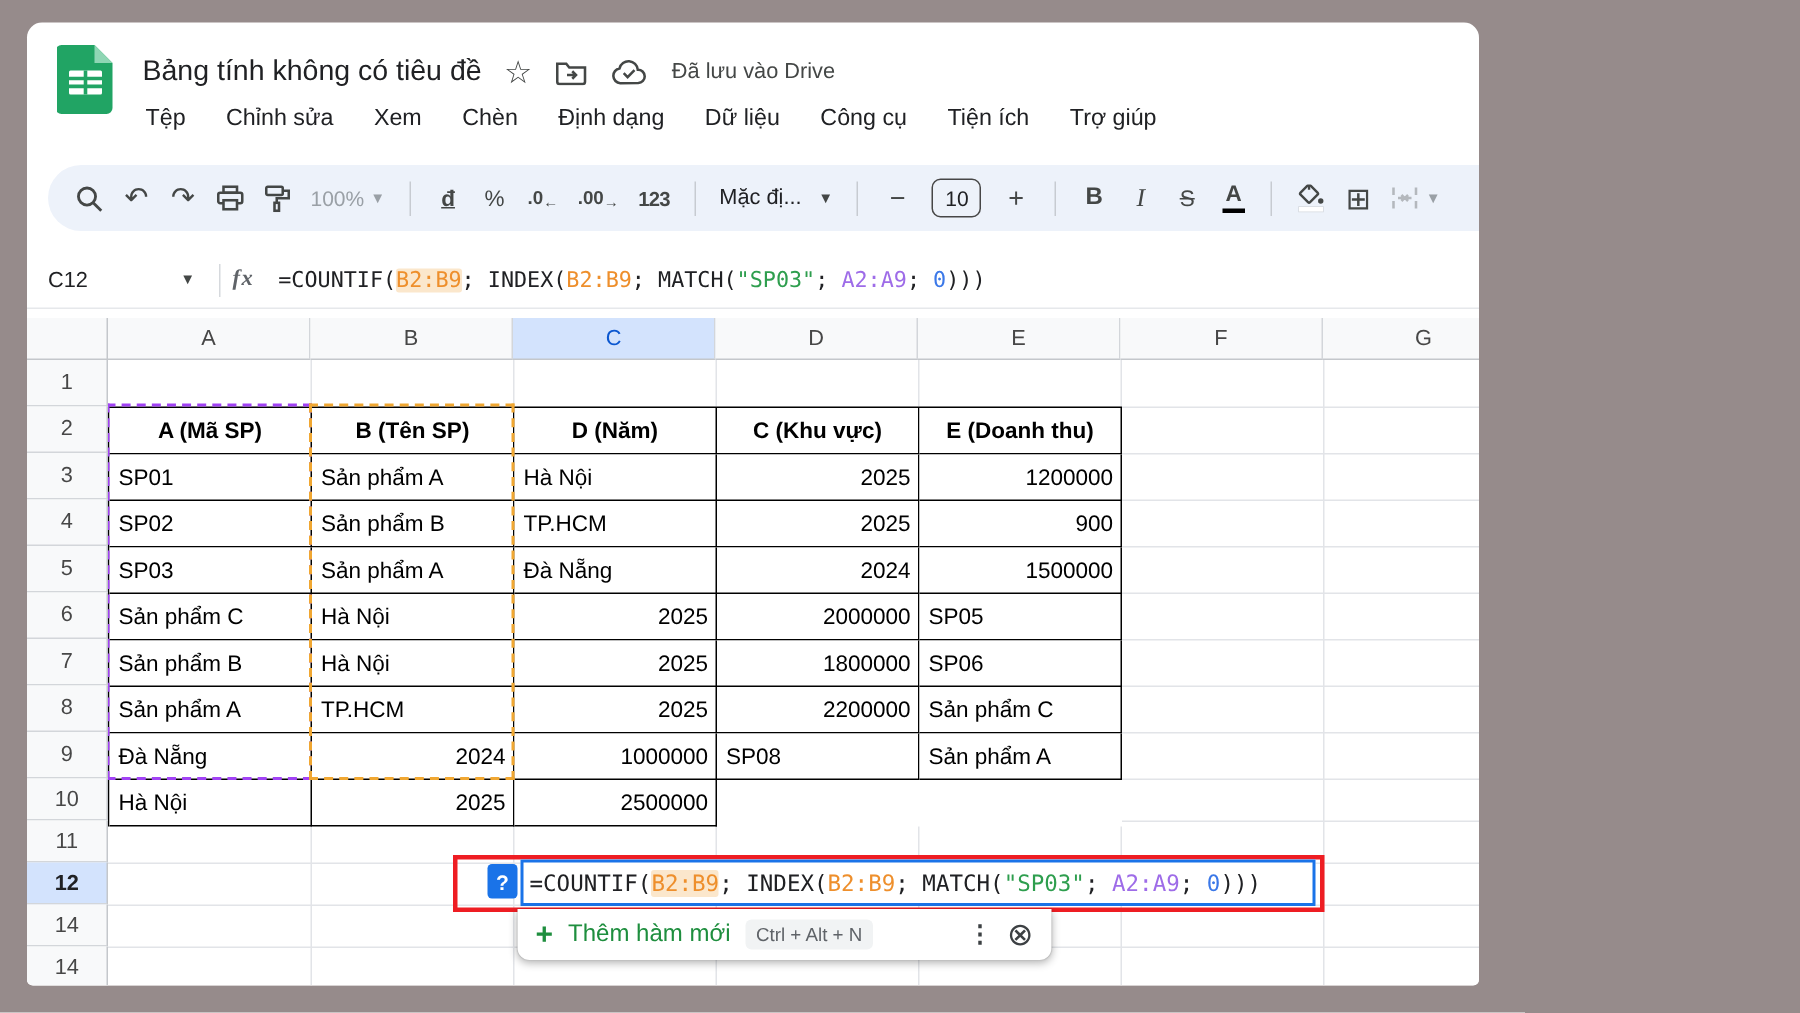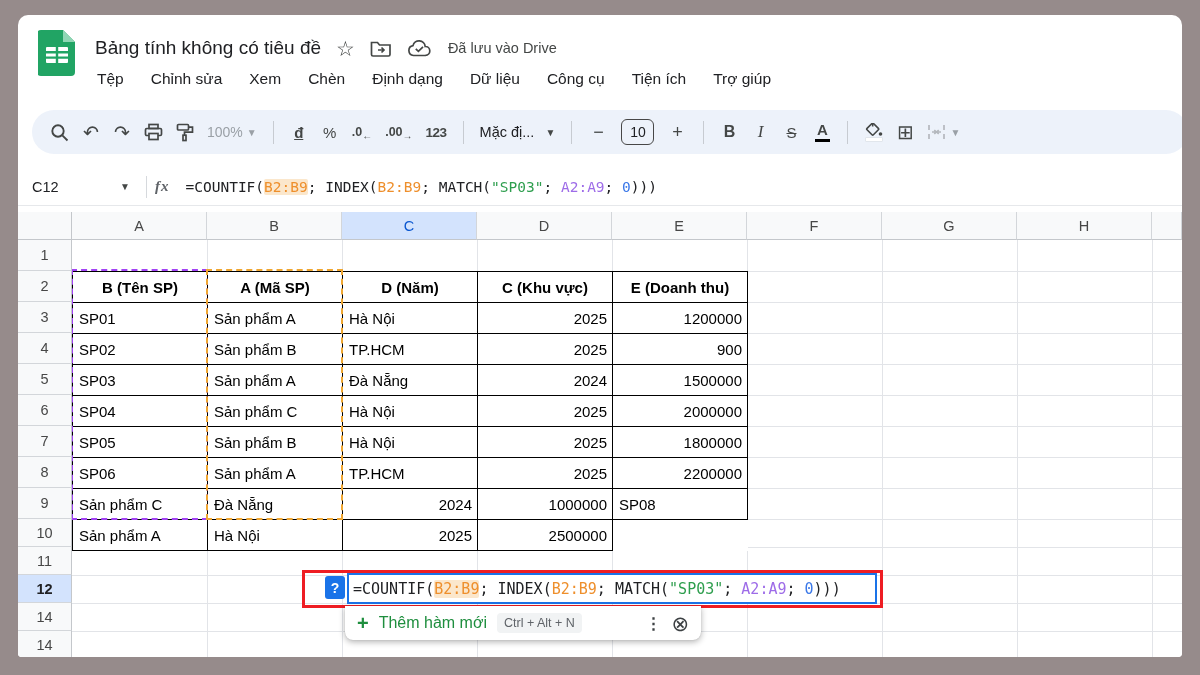--- a/index.html
+++ b/index.html
@@ -1,19 +1,19 @@
 <!DOCTYPE html>
 <html><head>
 <meta charset="utf-8">
 <style>
   * { box-sizing: border-box; margin: 0; padding: 0; }
   html,body { width:1200px; height:675px; }
   body { background:#968b8b; font-family:"Liberation Sans",sans-serif; position:relative; overflow:hidden; }
 
-  #window { position:absolute; left:18px; top:15px; width:1164px; height:642px;
+  #window { position:absolute; left:18px; top:15px; width:968px; height:642px;
             background:#fff; border-radius:10px 10px 4px 4px; overflow:hidden; }
 
   
   .logo { position:absolute; left:20px; top:14px; width:38px; height:48px; }
   .title-row { position:absolute; left:77px; top:22px; display:flex; align-items:center; gap:15px; }
   .doc-title { font-size:19px; color:#202124; white-space:nowrap; }
   .tb-ic { color:#444746; display:flex; align-items:center; }
   .star { font-size:21px; line-height:1; }
   .saved { font-size:14.5px; color:#444746; margin-left:1px; }
   .menu-row { position:absolute; left:79px; top:55px; display:flex; gap:27px; }
@@ -224,41 +224,40 @@
     </div>
     <span class="fdiv"></span>
     <span class="fx">fx</span>
     <div class="ftokens" id="fbar-tokens"><span class="tok" style="color: rgb(32, 33, 36);">=COUNTIF(</span><span class="tok hl" style="color: rgb(238, 143, 44);">B2:B9</span><span class="tok" style="color: rgb(32, 33, 36);">; INDEX(</span><span class="tok" style="color: rgb(238, 143, 44);">B2:B9</span><span class="tok" style="color: rgb(32, 33, 36);">; MATCH(</span><span class="tok" style="color: rgb(46, 158, 78);">"SP03"</span><span class="tok" style="color: rgb(32, 33, 36);">; </span><span class="tok" style="color: rgb(158, 108, 232);">A2:A9</span><span class="tok" style="color: rgb(32, 33, 36);">; </span><span class="tok" style="color: rgb(59, 120, 232);">0</span><span class="tok" style="color: rgb(32, 33, 36);">)))</span></div>
   </div>
 
   <div class="grid" id="grid">
     <div class="corner"></div>
 
     <div class="sheet-table" id="sheet-table">
+        <div class="cell hdr">A (Mã SP)</div>
         <div class="cell hdr">B (Tên SP)</div>
-        <div class="cell hdr">A (Mã SP)</div>
         <div class="cell hdr">D (Năm)</div>
         <div class="cell hdr">C (Khu vực)</div>
         <div class="cell hdr">E (Doanh thu)</div>
         <div class="cell txt">SP01</div>
         <div class="cell txt">Sản phẩm A</div>
         <div class="cell txt">Hà Nội</div>
         <div class="cell num">2025</div>
         <div class="cell num">1200000</div>
         <div class="cell txt">SP02</div>
         <div class="cell txt">Sản phẩm B</div>
         <div class="cell txt">TP.HCM</div>
         <div class="cell num">2025</div>
         <div class="cell num">900</div>
         <div class="cell txt">SP03</div>
         <div class="cell txt">Sản phẩm A</div>
         <div class="cell txt">Đà Nẵng</div>
         <div class="cell num">2024</div>
         <div class="cell num">1500000</div>
-        <div class="cell txt">SP04</div>
         <div class="cell txt">Sản phẩm C</div>
         <div class="cell txt">Hà Nội</div>
         <div class="cell num">2025</div>
         <div class="cell num">2000000</div>
         <div class="cell txt">SP05</div>
         <div class="cell txt">Sản phẩm B</div>
         <div class="cell txt">Hà Nội</div>
         <div class="cell num">2025</div>
         <div class="cell num">1800000</div>
         <div class="cell txt">SP06</div>

